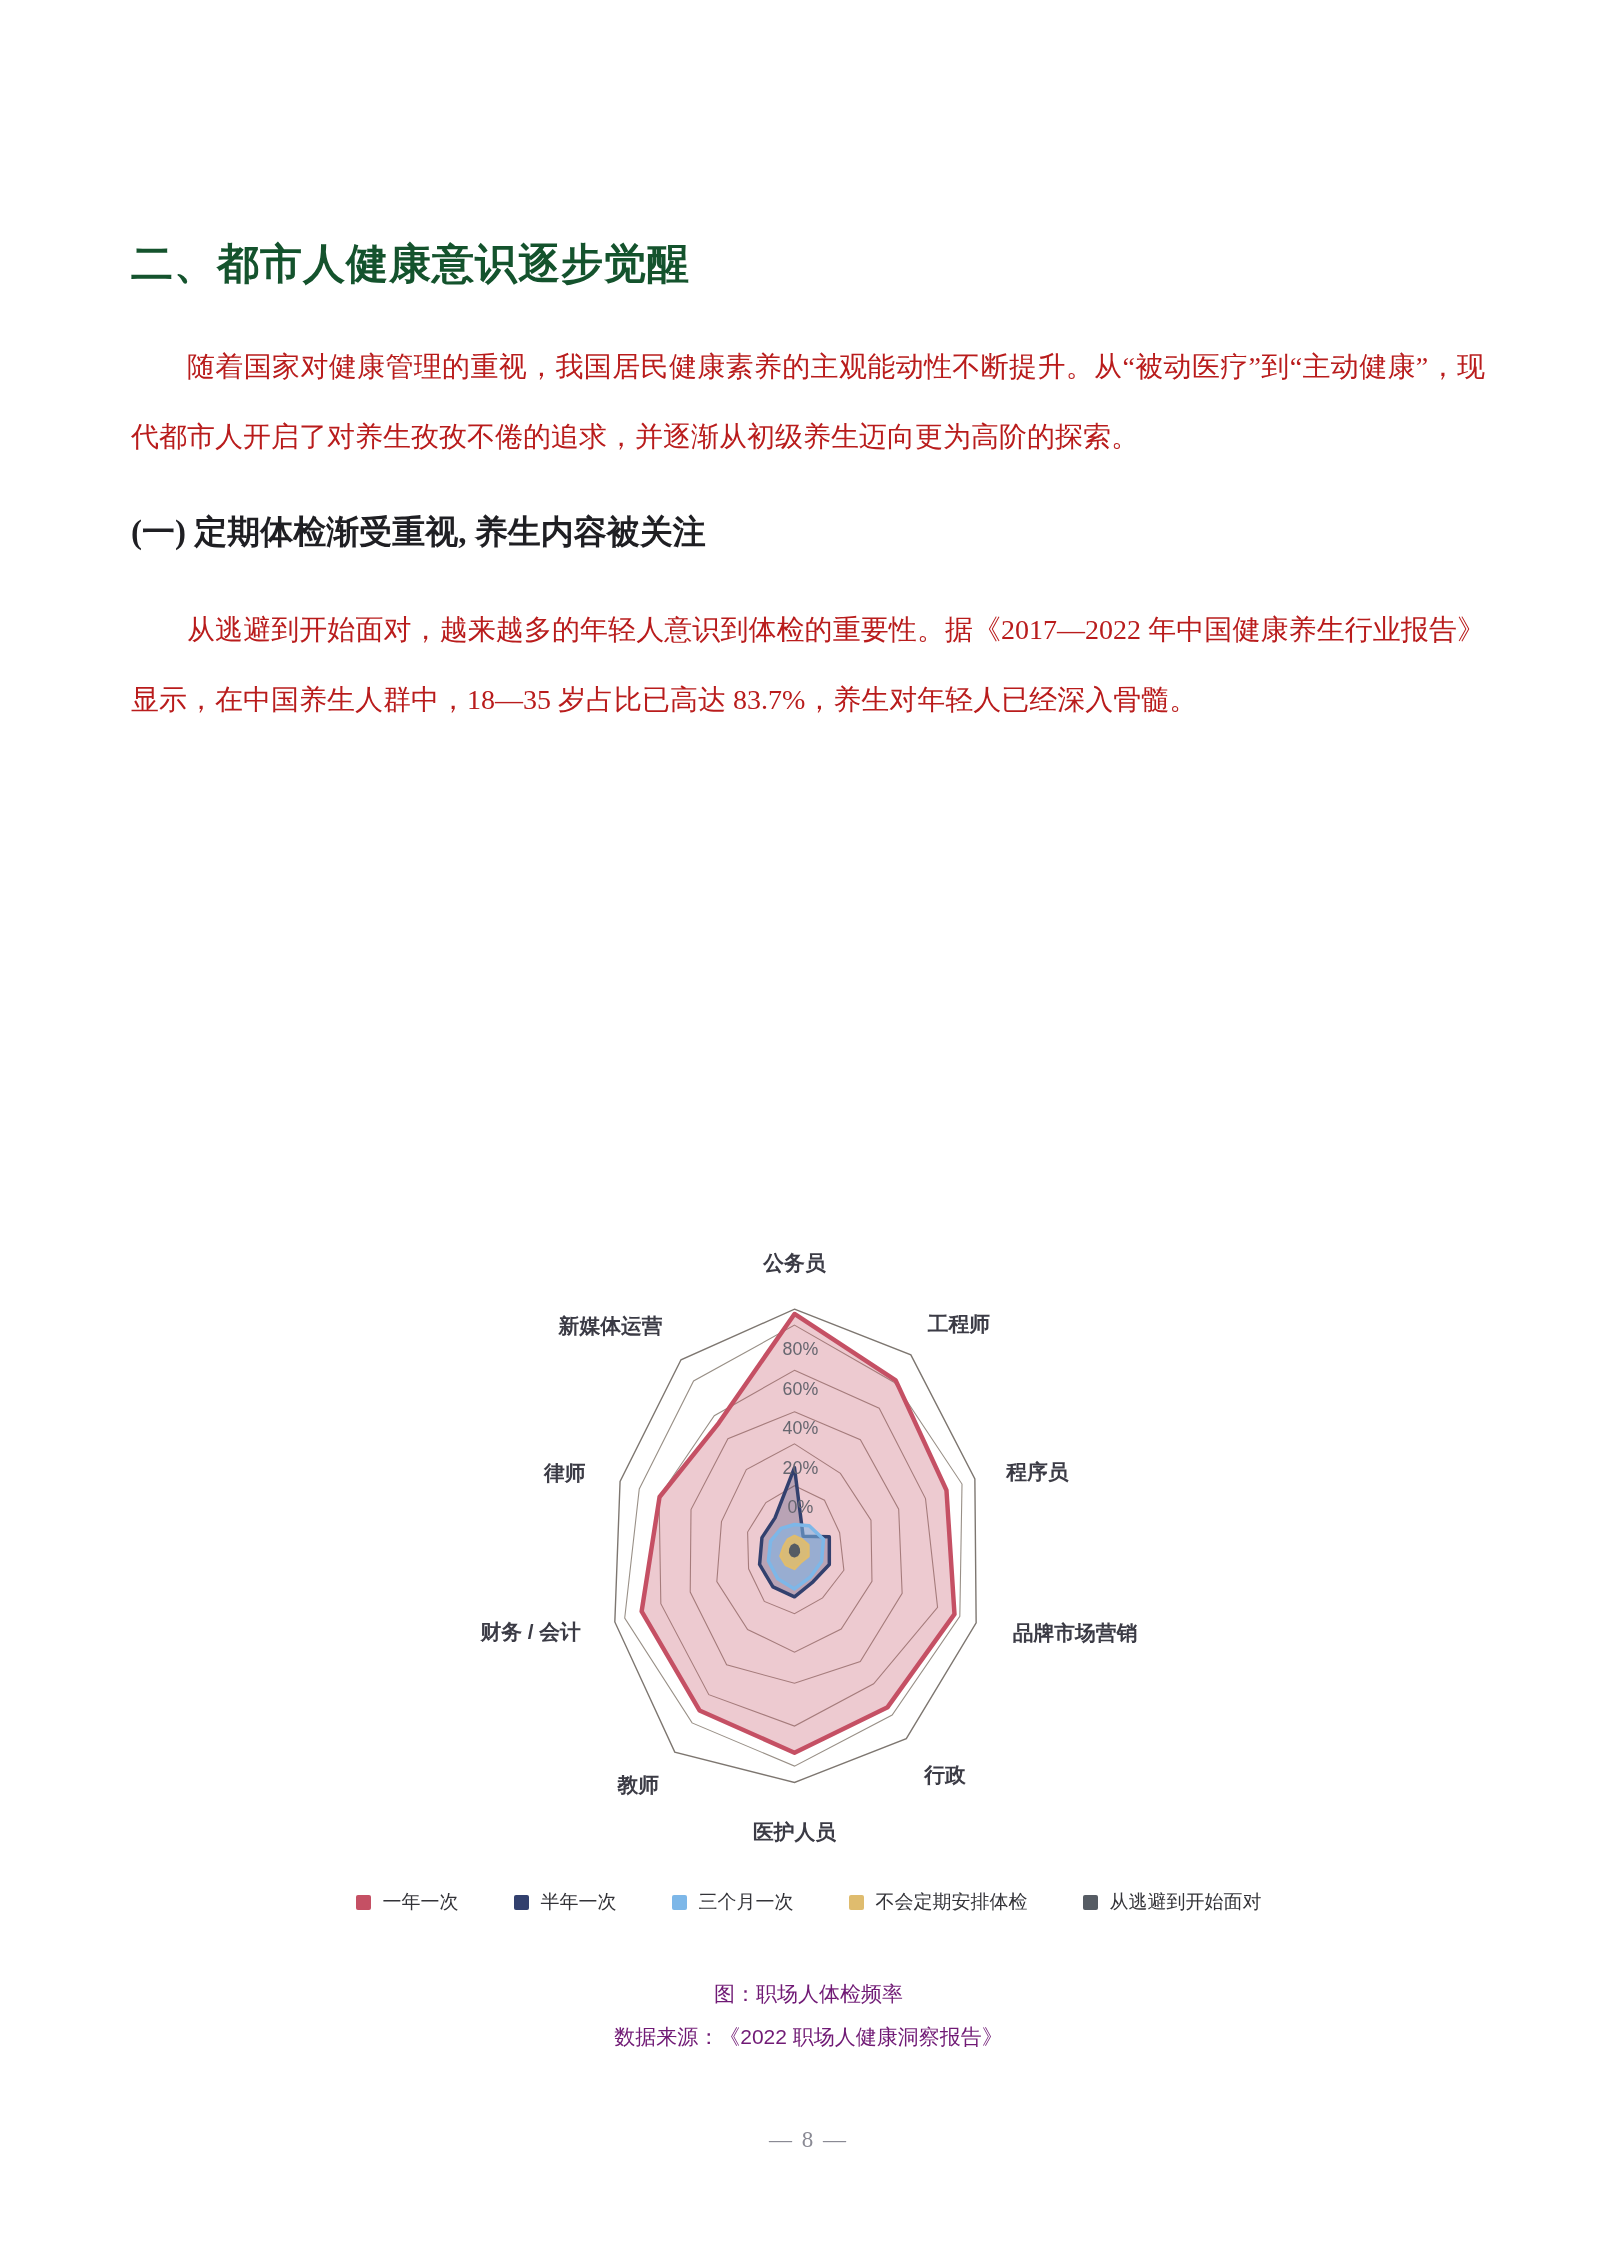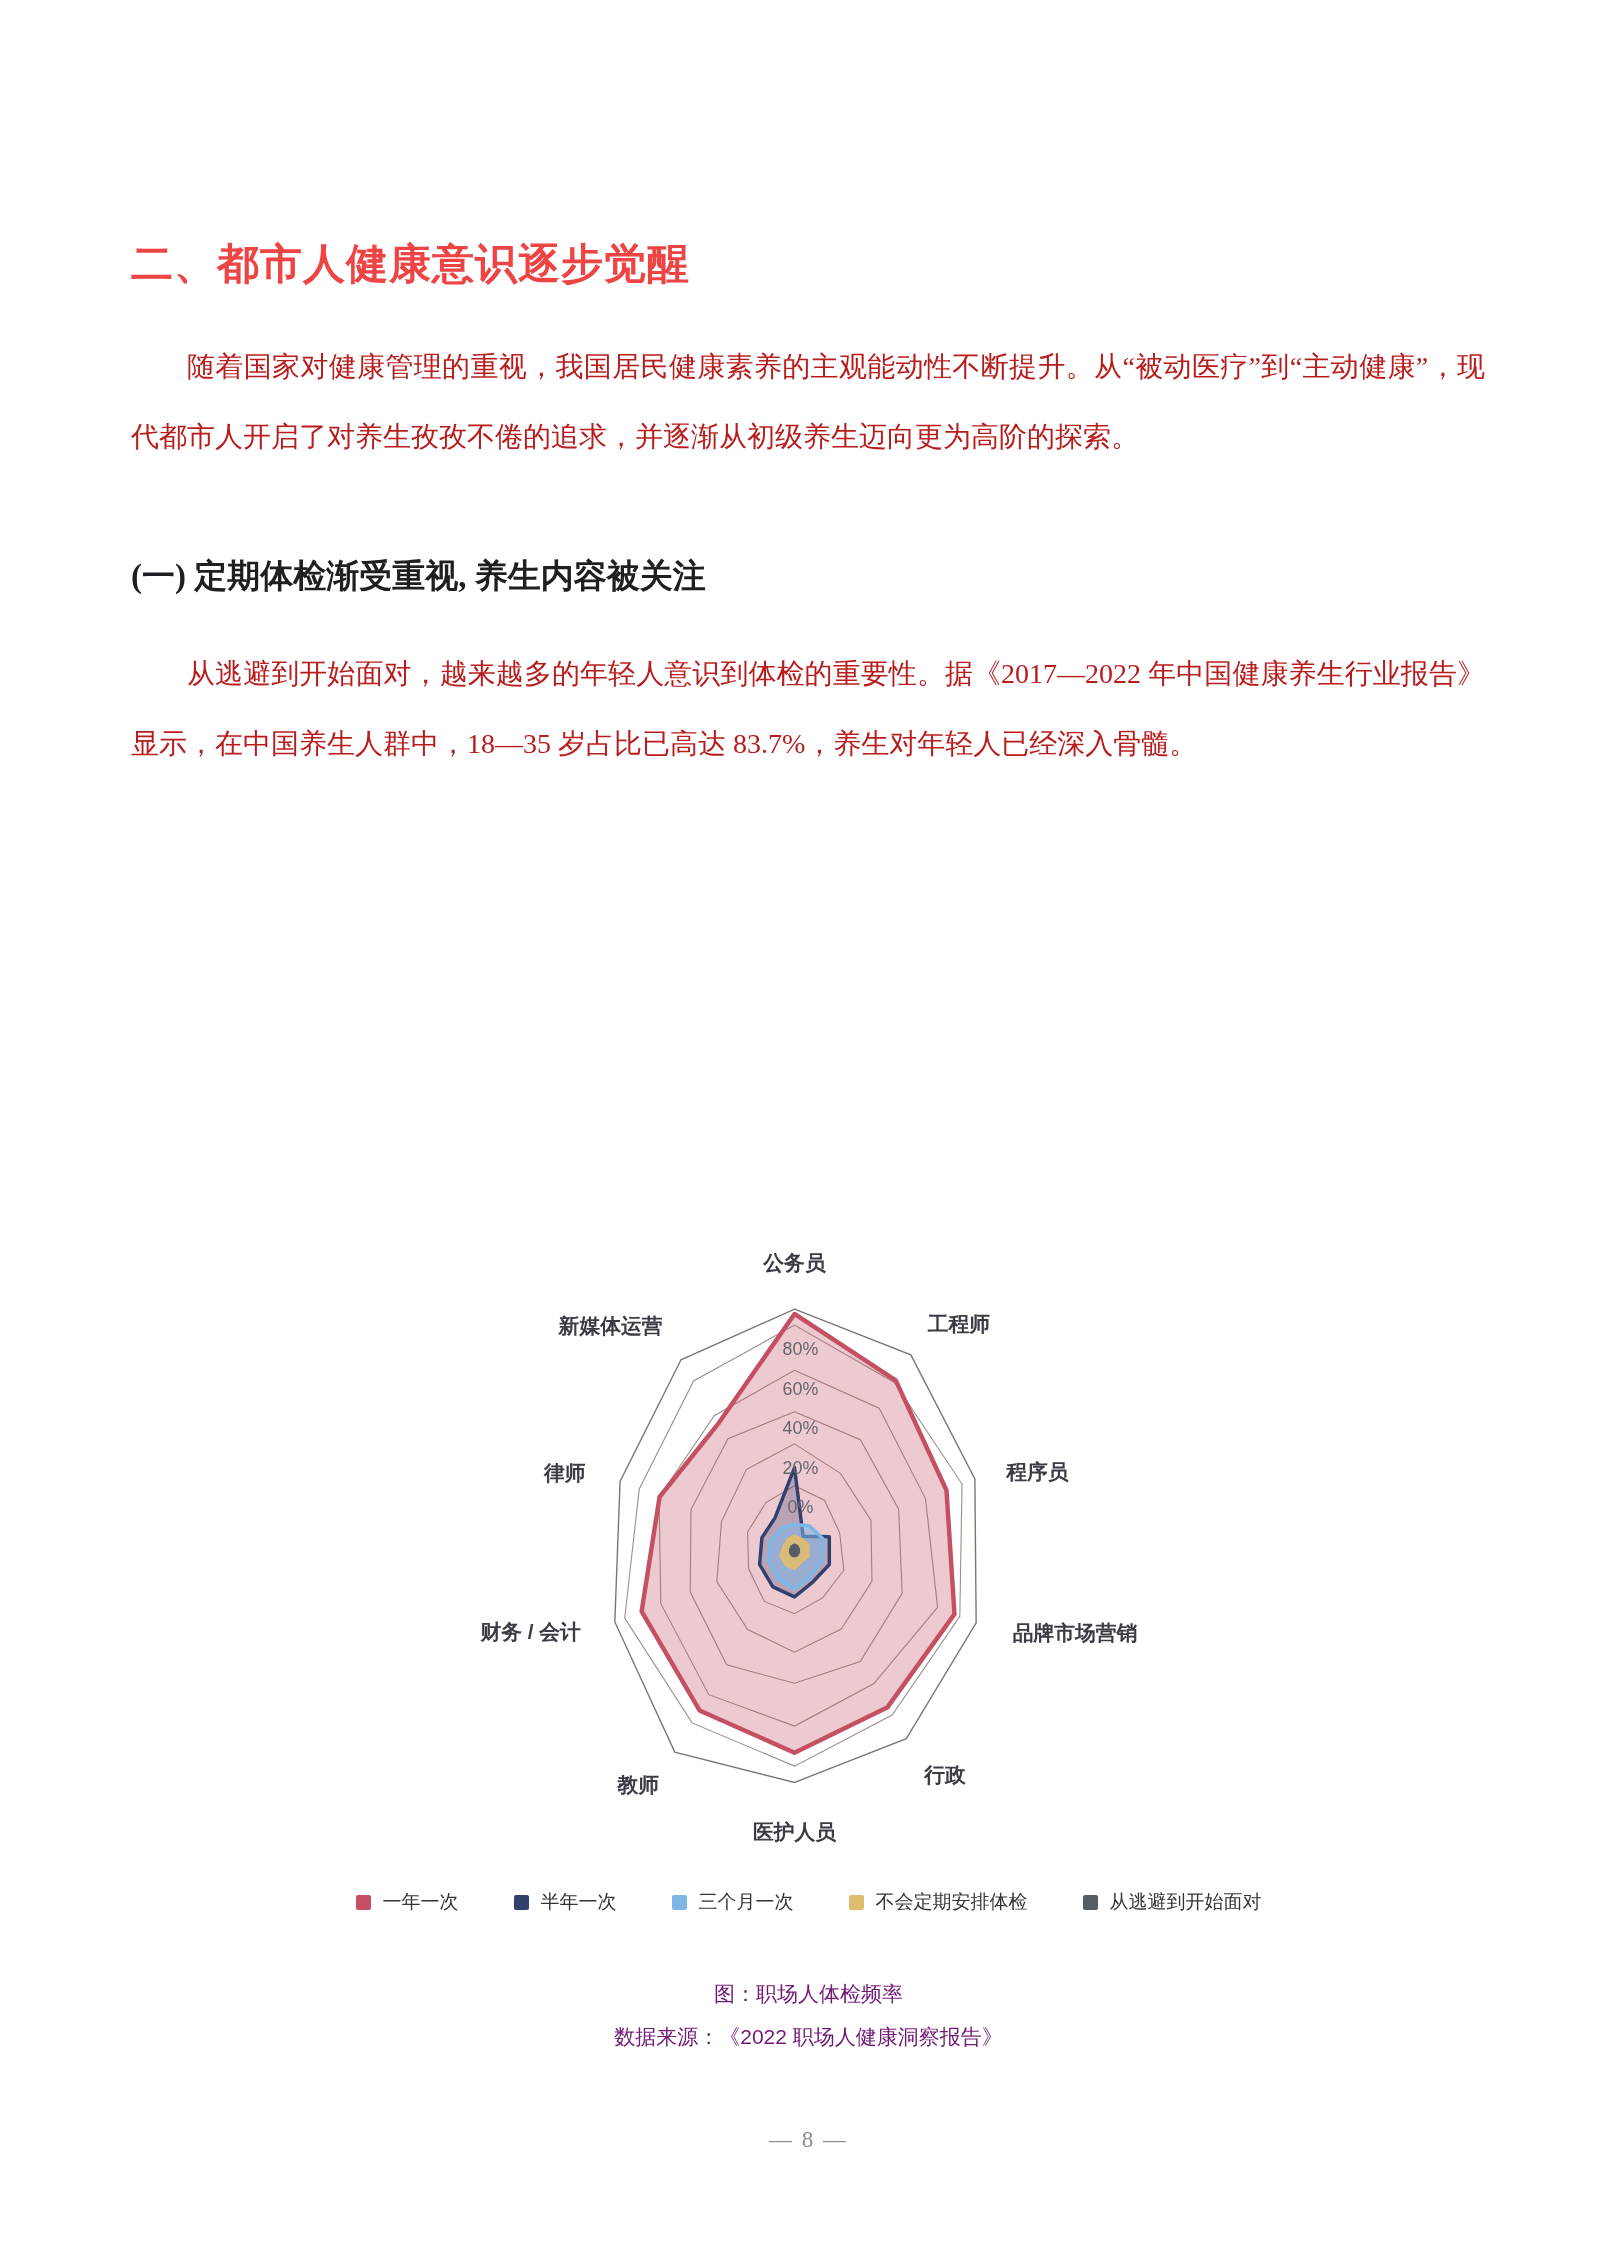--- a/index.html
+++ b/index.html
@@ -4,21 +4,21 @@
 <style>
   html,body{margin:0;padding:0;background:#ffffff;}
   .page{position:relative;width:1617px;height:2267px;background:#ffffff;overflow:hidden;
         font-family:"Liberation Serif",serif;}
   .content{position:absolute;left:131px;width:1354px;top:0;}
   h1.sec-title{margin:236px 0 0 0;font-size:42px;font-weight:bold;letter-spacing:1px;
                font-family:"Liberation Serif",serif;}
   .para{font-size:28px;line-height:70px;color:#b91c1c;text-align:justify;
         text-indent:2em;margin:0;}
   .para.p1{margin-top:40px;}
-  h2.sub-title{margin:82px 0 0 0;font-size:33px;font-weight:bold;color:#1f1f23;
+  h2.sub-title{margin:38px 0 0 0;font-size:33px;font-weight:bold;color:#1f1f23;
                font-family:"Liberation Serif",serif;}
   .para.p2{margin-top:40px;}
   .para.p3{margin-top:0;text-indent:1.55em;}
   .chart-wrap{position:absolute;left:349px;top:1236px;width:891px;height:653px;}
   .legend{position:absolute;left:0;top:1889px;width:100%;display:flex;
           justify-content:center;align-items:center;gap:55px;
           font-family:Liberation Mono, monospace;font-size:19px;color:#333338;}
   .legend-item{display:flex;align-items:center;gap:12px;}
   .swatch{width:15px;height:15px;border-radius:2px;display:inline-block;}
   .caption{position:absolute;left:0;width:100%;text-align:center;color:#701a75;
@@ -28,21 +28,21 @@
   .page-num{position:absolute;left:0;width:100%;top:2127px;text-align:center;
             color:#8a8a94;font-size:23px;font-family:"Liberation Serif",serif;letter-spacing:2px;}
   .radar-cat{font-family:"Liberation Sans",sans-serif;font-size:21px;font-weight:600;fill:#3b3b45;}
   .radar-tick{font-family:"Liberation Sans",sans-serif;font-size:18px;fill:#66666f;}
 </style>
 </head>
 <body>
 
 <div class="page">
   <div class="content">
-    <h1 class="sec-title" style="color: #ef4444;">二、都市人健康意识逐步觉醒</h1>
+    <h1 class="sec-title" style="color: #14532d;">二、都市人健康意识逐步觉醒</h1>
     <p class="para p1">随着国家对健康管理的重视，我国居民健康素养的主观能动性不断提升。从“被动医疗”到“主动健康”，现代都市人开启了对养生孜孜不倦的追求，并逐渐从初级养生迈向更为高阶的探索。</p>
     <h2 class="sub-title">(一) 定期体检渐受重视, 养生内容被关注</h2>
     <p class="para p2">从逃避到开始面对，越来越多的年轻人意识到体检的重要性。据《2017—2022 年中国健康养生行业报告》显示，在中国养生人群中，18—35 岁占比已高达 83.7%，养生对年轻人已经深入骨髓。</p>
   </div>
 
   <div class="chart-wrap">
     <svg id="radar-svg" width="891" height="653" viewBox="0 0 900 660">
         <polygon points="450.0,252.4 480.3,267.0 495.6,299.9 499.9,337.8 478.4,365.8 450.0,381.8 419.5,369.3 403.6,336.4 402.6,299.2 421.1,269.4" fill="none" stroke="#8d8379" stroke-width="1.1" opacity="0.9"></polygon>
         <polygon points="450.0,210.1 496.4,239.9 527.3,287.3 528.3,349.1 497.2,397.3 450.0,420.7 402.6,397.7 371.5,349.2 376.2,288.7 401.3,236.1" fill="none" stroke="#8d8379" stroke-width="1.1" opacity="0.9"></polygon>
         <polygon points="450.0,177.7 516.6,205.9 555.3,276.2 558.8,361.2 516.5,430.0 450.0,452.1 381.4,433.4 344.6,359.9 345.4,276.5 382.7,204.8" fill="none" stroke="#8d8379" stroke-width="1.1" opacity="0.9"></polygon>

